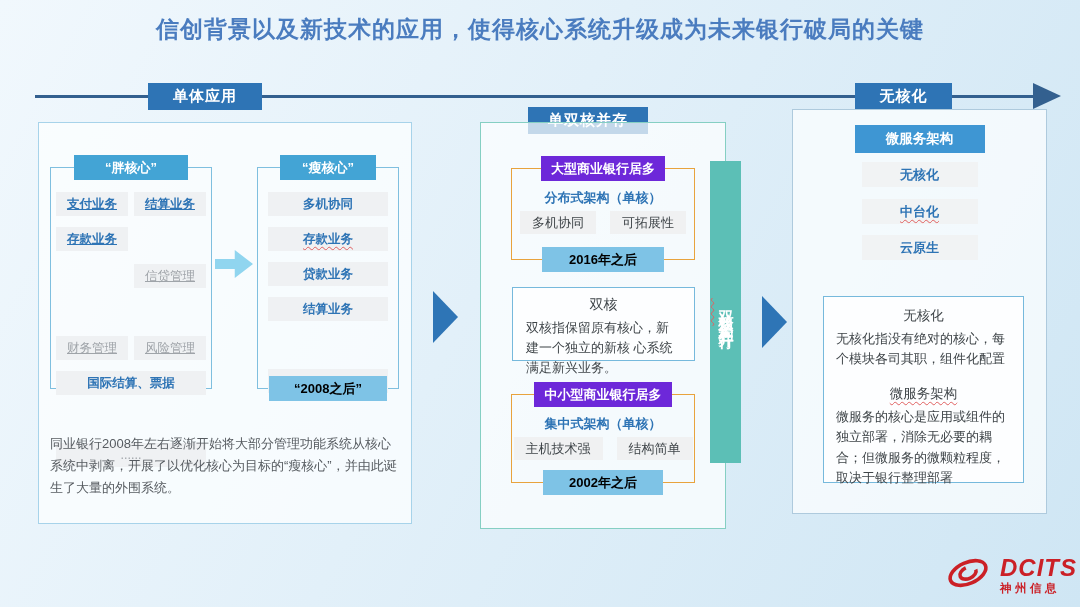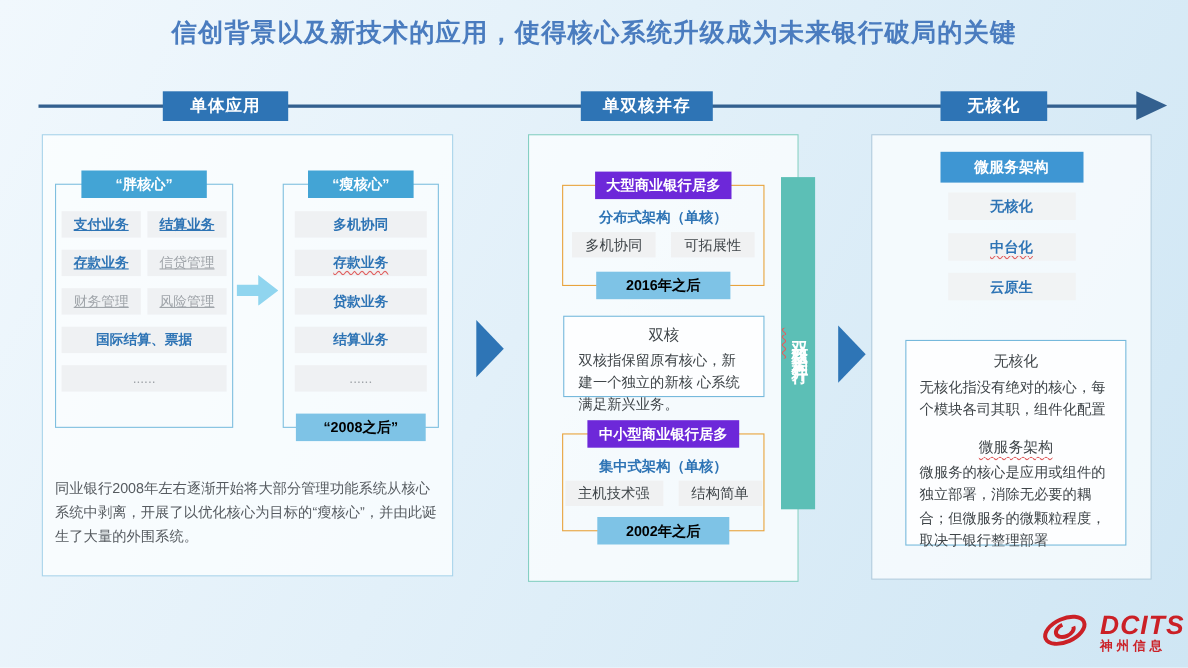--- a/index.html
+++ b/index.html
@@ -22,21 +22,21 @@
   
   .col-outline{position:absolute;border:1px solid #7fbfdf;background:transparent;}
   .col-head{position:absolute;top:-13px;left:50%;transform:translateX(-50%);height:25px;background:#43a4d5;color:#fff;font-size:13px;font-weight:700;display:flex;align-items:center;justify-content:center;white-space:nowrap;}
   .col-foot{position:absolute;bottom:-13px;left:50%;transform:translateX(-50%);height:25px;background:#7ec3e6;color:#000000;font-size:13px;font-weight:700;display:flex;align-items:center;justify-content:center;white-space:nowrap;}
   .pill-wrap{position:absolute;left:5px;right:5px;top:24px;display:flex;flex-wrap:wrap;gap:11px 6px;justify-content:center;}
   .pill{height:24px;background:#eff1f3;display:flex;align-items:center;justify-content:center;font-size:12.5px;}
   .pill.half{width:72px;text-decoration:underline;}
   .pill.wide{width:150px;}
   .pill.thin{width:120px;}
   .t-blue{color:#2e74b5;font-weight:700;}
-  .t-grey{color:#9fa4a9;}
+  .t-grey{color:#9fa4a9;margin-top:37px;}
   .wavy{text-decoration:underline;text-decoration-style:wavy;text-decoration-color:#e06060;text-decoration-thickness:1px;text-underline-offset:3px;}
   .blockarrow{position:absolute;background:#90d5ef;clip-path:polygon(0 32%,52% 32%,52% 0,100% 50%,52% 100%,52% 68%,0 68%);}
   .note{position:absolute;font-size:13px;color:#565b60;line-height:1.7;}
   
   .obox{position:absolute;border:1px solid #e8a33d;}
   .obox .col-head{background:#6d28d9;}
   .subtitle{position:absolute;left:0;right:0;text-align:center;font-size:13px;font-weight:700;color:#2e74b5;}
   .tagrow{position:absolute;left:0;right:0;display:flex;justify-content:center;gap:14px;}
   .tag{height:23px;background:#f0f1f2;color:#3f4549;font-size:13px;display:flex;align-items:center;justify-content:center;padding:0 12px;}
   .bluebox{position:absolute;border:1px solid #76b9dc;background:rgba(255,255,255,.8);}
@@ -57,21 +57,21 @@
   .logo-cn{color:#cb2026;font-size:11.5px;letter-spacing:3.5px;font-weight:700;}
 </style>
 </head>
 <body>
 
 <div class="abs title">信创背景以及新技术的应用，使得核心系统升级成为未来银行破局的关键</div>
 
 <div class="abs tl-line"></div>
 <div class="abs tl-head"></div>
 <div class="abs tl-box" style="left:148px;width:114px;">单体应用</div>
-<div class="abs tl-box" style="left:528px;width:120px;">单双核并存</div>
+<div class="abs tl-box" style="left:528px;width:120px;margin-top:24px;">单双核并存</div>
 <div class="abs tl-box" style="left:855px;width:97px;">无核化</div>
 
 <div class="abs panel" style="left:38px;top:122px;width:372px;height:400px;">
 
   <div class="col-outline" style="left:11px;top:44px;width:160px;height:220px;">
     <div class="col-head" style="width:114px;">“胖核心”</div>
     <div class="pill-wrap">
       <div class="pill half t-blue">支付业务</div>
       <div class="pill half t-blue">结算业务</div>
       <div class="pill half t-blue">存款业务</div>
@@ -129,21 +129,21 @@
     <div class="col-foot" style="width:120px;">2002年之后</div>
   </div>
 </div>
 
 <div class="abs tealbar">
   <span class="wavy">双核双架构并行</span>
 </div>
 
 <div class="abs jump" style="left:762px;top:296px;"></div>
 
-<div class="abs panel right" style="left:792px;top:122px;width:253px;height:403px;">
+<div class="abs panel right" style="left:792px;top:109px;width:253px;height:403px;">
   <div class="rp-head">微服务架构</div>
   <div class="rp-pill t-blue" style="top:52px;">无核化</div>
   <div class="rp-pill t-blue wavy" style="top:89px;">中台化</div>
   <div class="rp-pill t-blue" style="top:125px;">云原生</div>
 
   <div class="bluebox detail" style="left:30px;top:186px;width:199px;height:185px;">
     <div class="bb-title">无核化</div>
     <div class="bb-body">无核化指没有绝对的核心，每个模块各司其职，组件化配置</div>
     <div class="bb-title wavy">微服务架构</div>
     <div class="bb-body">微服务的核心是应用或组件的独立部署，消除无必要的耦合；但微服务的微颗粒程度，取决于银行整理部署</div>

